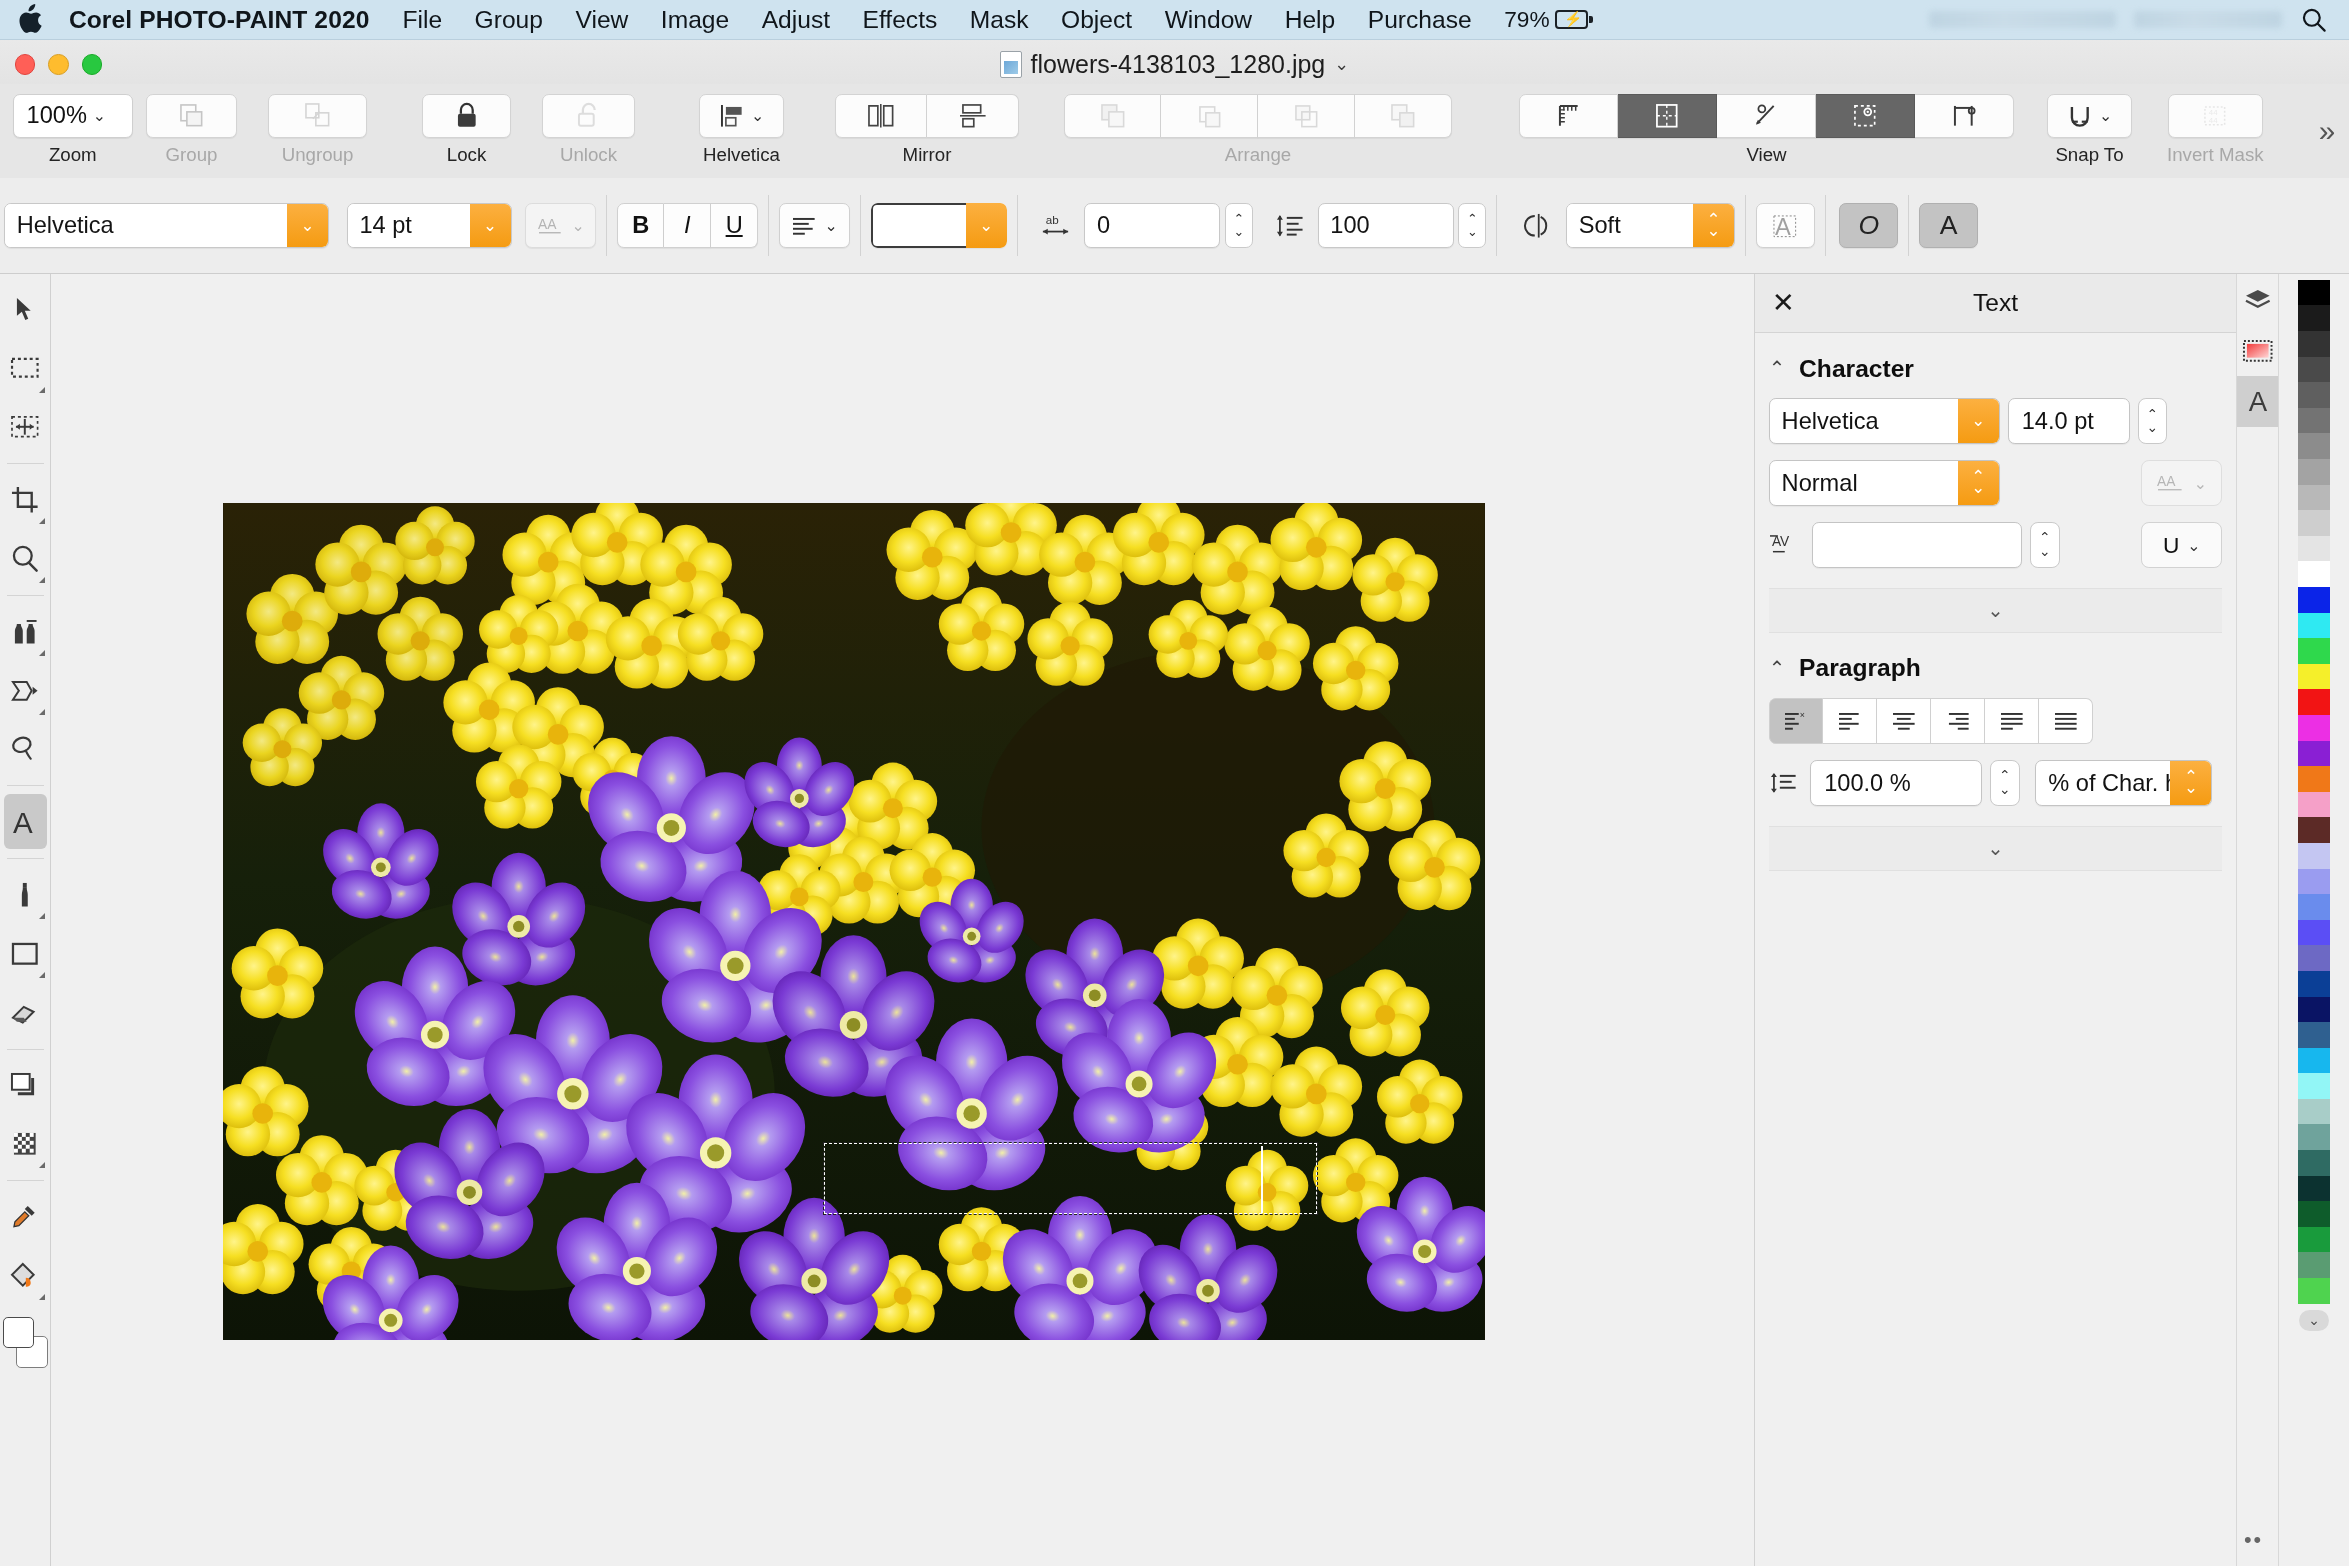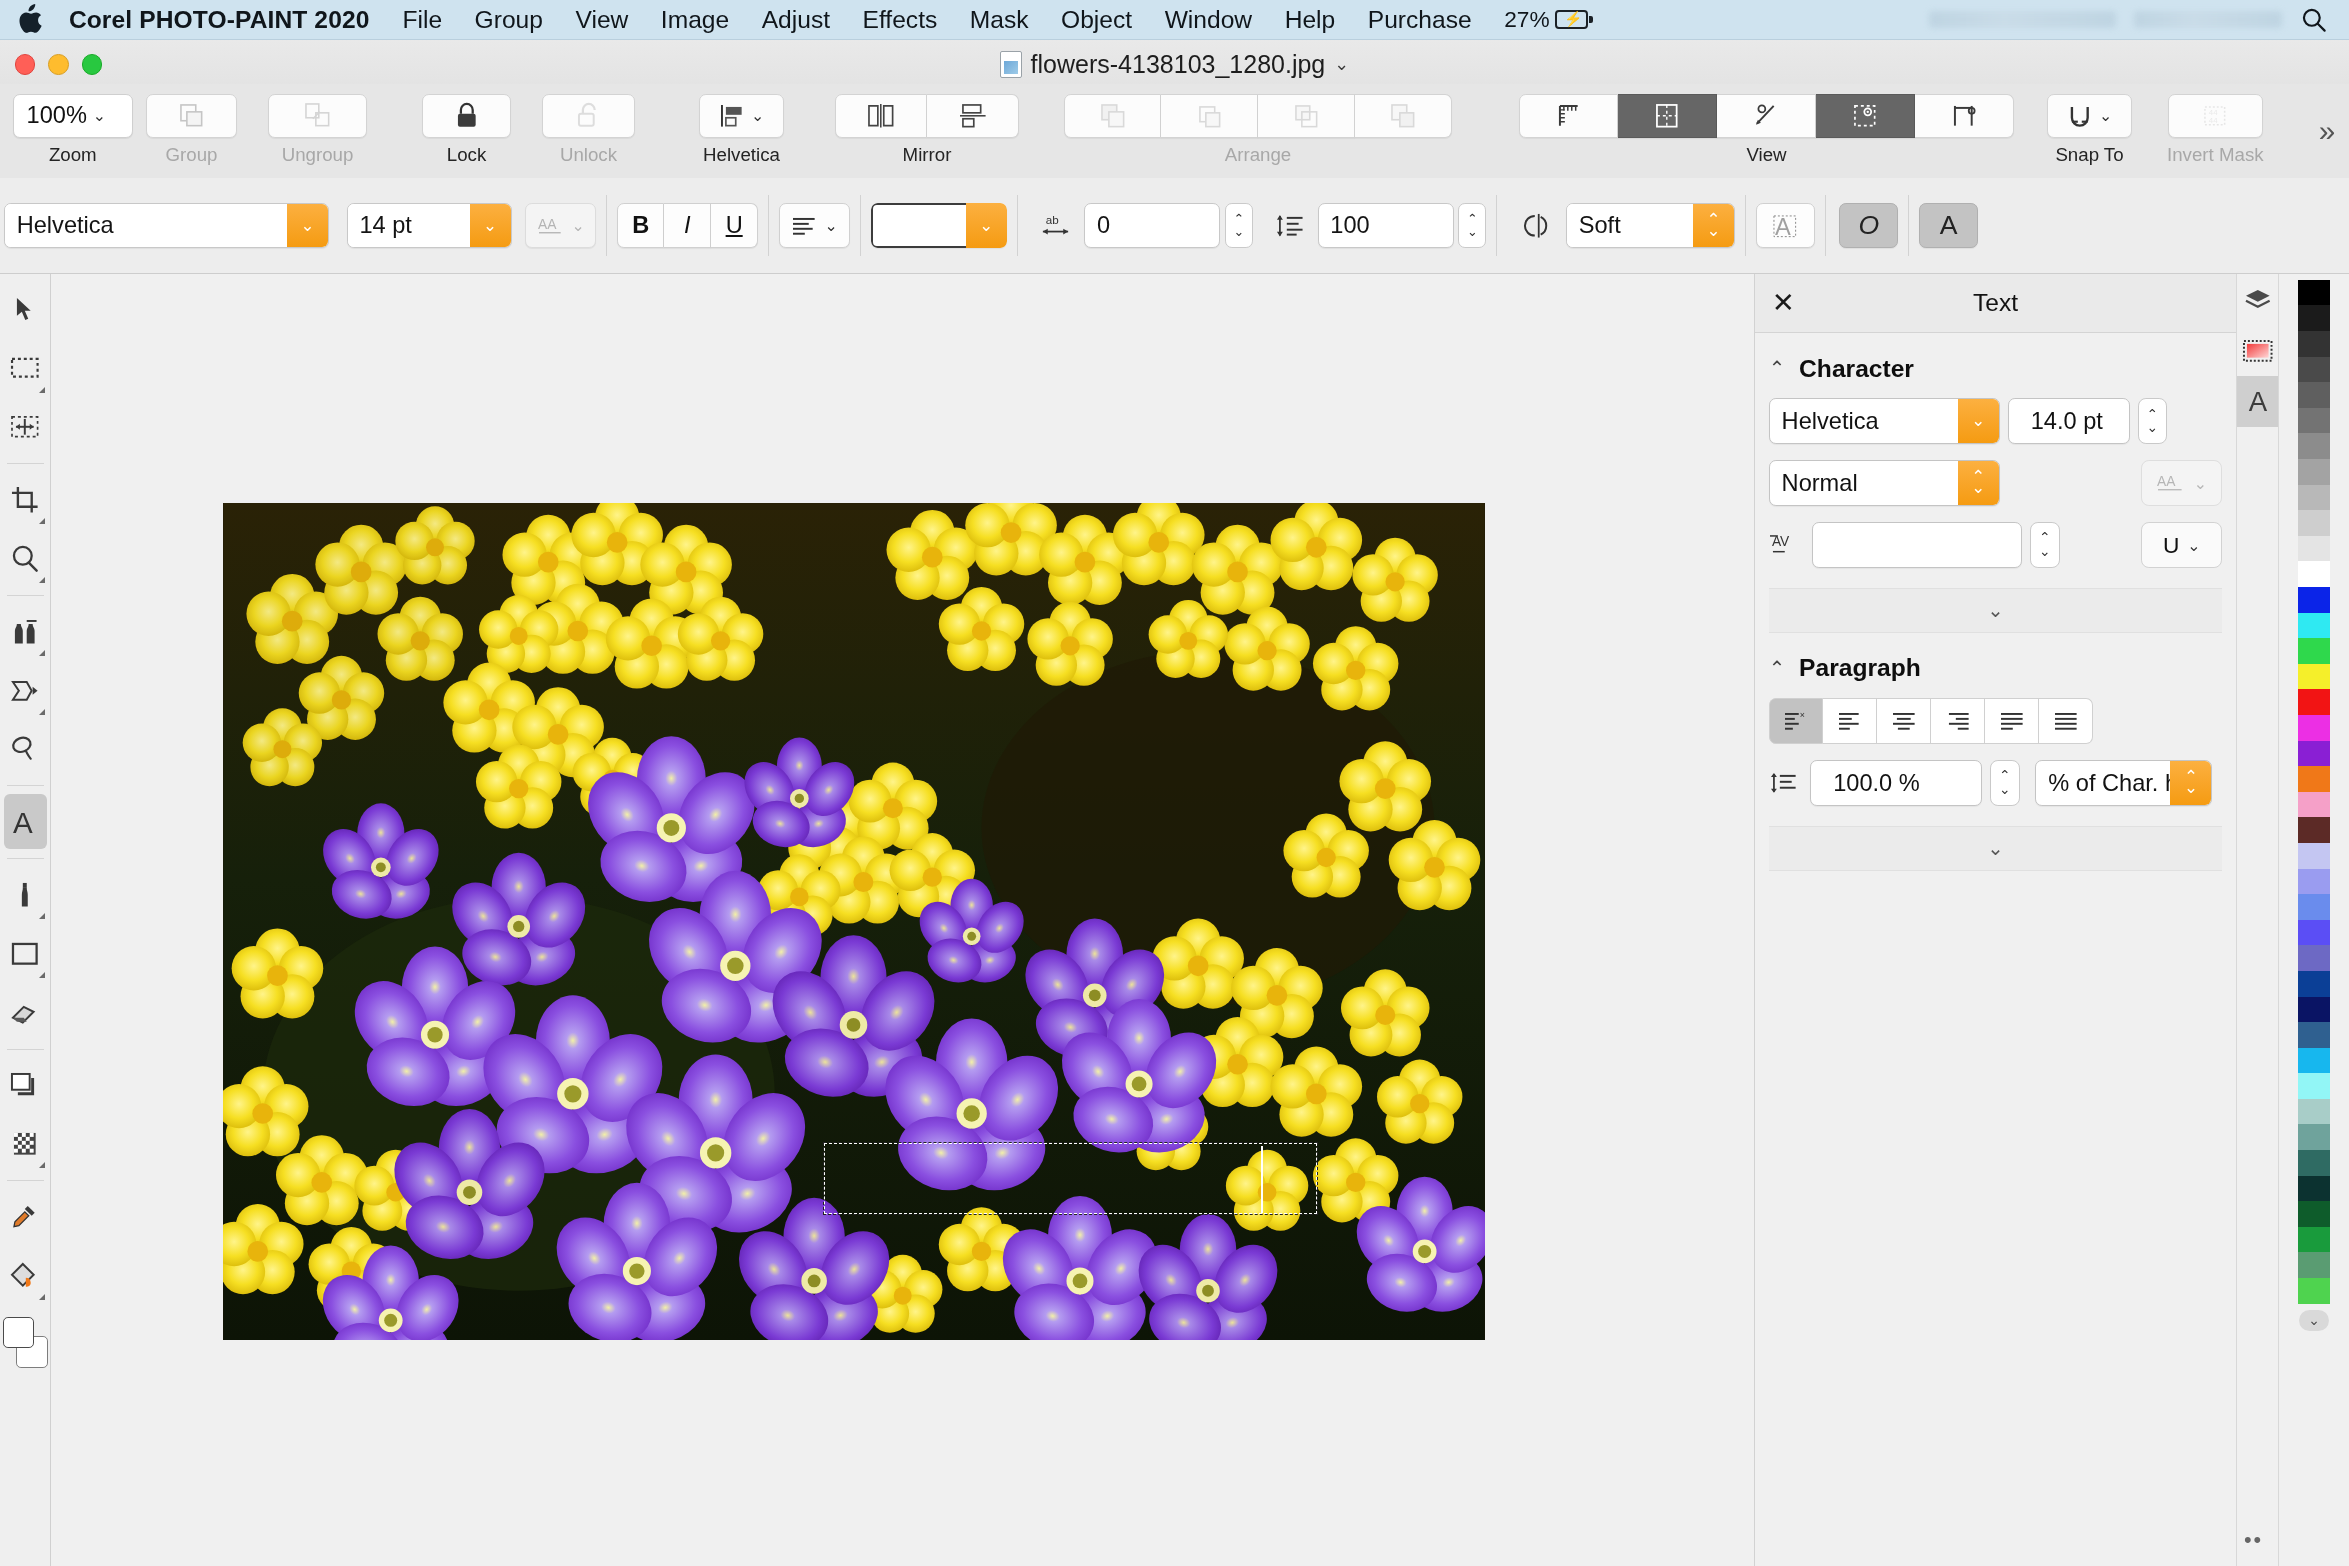--- a/index.html
+++ b/index.html
@@ -226,21 +226,21 @@
   .drow { display: flex; align-items: center; padding: 0 13.8px 15.8px 13.8px; gap: 7.9px; }
   .dcombo {
     display: flex; height: 46px; border-radius: 6.9px; overflow: hidden;
     border: 1px solid #c4c4c4; background: #fff; align-items: stretch;
     box-shadow: 0 1px 1px rgba(0,0,0,.05);
   }
   .dcombo .val { display:flex; align-items:center; padding: 0 9.9px 0 11.8px; font-size: 23.6px; color: #121212; flex: 1; white-space: nowrap; overflow: hidden; }
   .dcombo .drop { width: 41px; background: linear-gradient(180deg,#fcb040,#f59b12); display:flex; align-items:center; justify-content:center; color:#fff; font-size:16.7px; flex-direction: column; line-height: 10.8px; }
   .dfield {
     height: 46px; border: 1px solid #c4c4c4; border-radius: 6.9px; background: #fff;
-    display: flex; align-items: center; padding: 0 22px; font-size: 23.6px; color: #121212;
+    display: flex; align-items: center; padding: 0 13px; font-size: 23.6px; color: #121212;
     box-shadow: 0 1px 1px rgba(0,0,0,.05);
   }
   .dstepper {
     width: 29.6px; height: 46px; border: 1px solid #c9c9c9; border-radius: 7.9px; background: #fff;
     display: flex; flex-direction: column; align-items: center; justify-content: center;
     color: #2b2b2b; font-size: 13.8px; line-height: 13.8px;
   }
   .dbtn {
     height: 46px; min-width: 57px; background: #fafafa; border: 1px solid #d2d2d2;
     border-radius: 7.9px; display: flex; align-items: center; justify-content: center; gap: 4.9px;
@@ -301,21 +301,21 @@
     <span class="menu-item">Group</span>
     <span class="menu-item">View</span>
     <span class="menu-item">Image</span>
     <span class="menu-item">Adjust</span>
     <span class="menu-item">Effects</span>
     <span class="menu-item">Mask</span>
     <span class="menu-item">Object</span>
     <span class="menu-item">Window</span>
     <span class="menu-item">Help</span>
     <span class="menu-item">Purchase</span>
-    <span class="battery-pct">27%</span>
+    <span class="battery-pct">79%</span>
     <span class="battery-icon">
       <span class="shell"></span>
         <span class="nub"></span>
         <span class="bolt">⚡</span>
     </span>
     <span class="menu-spacer"></span>
     <span class="redacted" style="width:187px"></span>
     <span class="redacted" style="width:148px"></span>
     <span class="search-glass">
       <svg width="27.6" height="27.6" viewBox="0 0 28 28">

